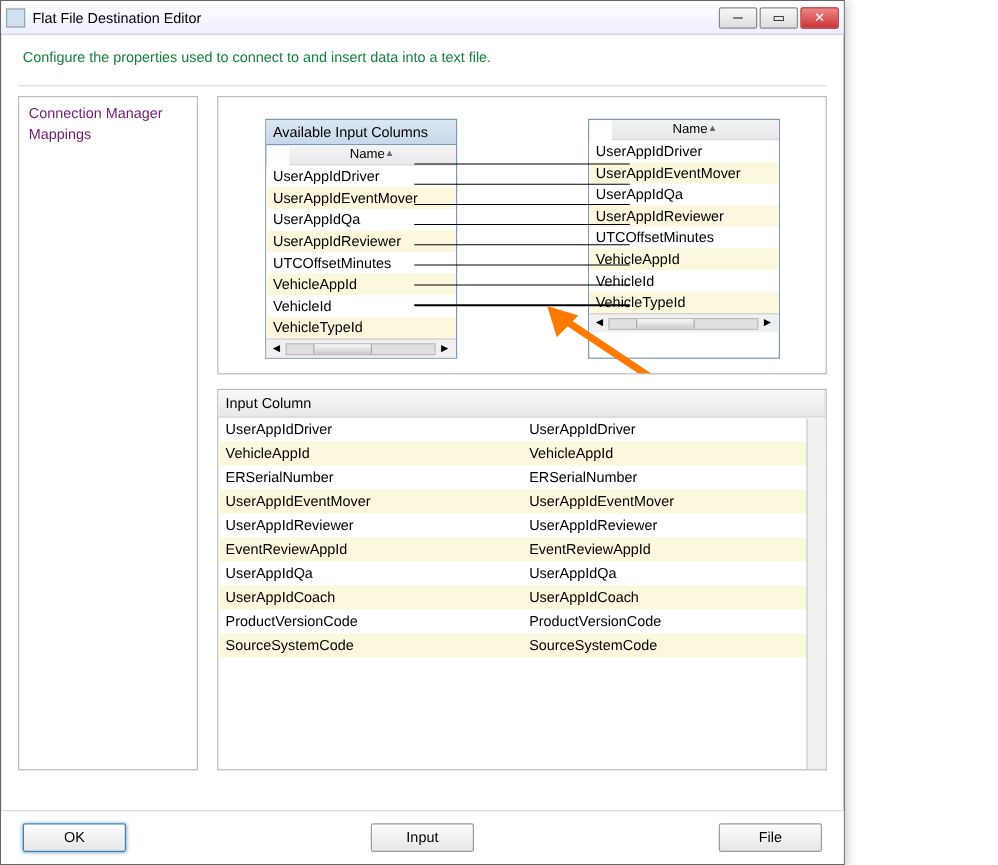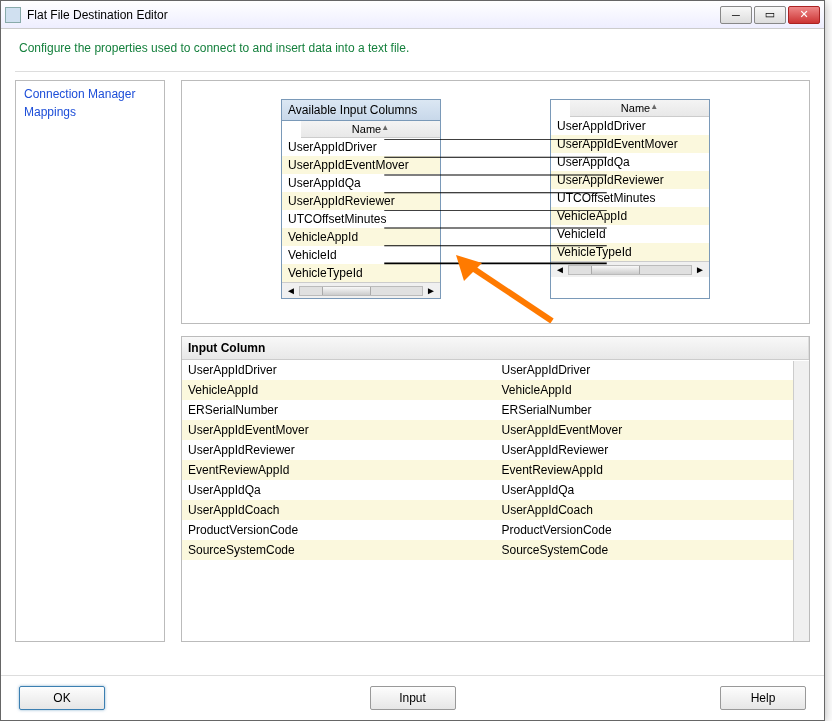--- a/index.html
+++ b/index.html
@@ -1,45 +1,45 @@
 <!DOCTYPE html>
 <html><head>
 <meta charset="utf-8">
 <style>
 * { box-sizing: border-box; margin: 0; padding: 0; }
 body { font-family: "Segoe UI", Tahoma, sans-serif; font-size: 12px; background: #fff; color: #000; }
-.window { width: 825px; height: 721px; border: 1px solid #666; background: #fff; position: relative; box-shadow: 0 2px 10px rgba(0,0,0,0.3); }
+.window { width: 704px; height: 721px; border: 1px solid #666; background: #fff; position: relative; box-shadow: 0 2px 10px rgba(0,0,0,0.3); }
 .titlebar { height: 28px; background: linear-gradient(#fff,#eef); border-bottom: 1px solid #ccc; display: flex; align-items: center; padding: 0 4px; }
 .titlebar .icon { width: 16px; height: 16px; background: #d0e0f0; border: 1px solid #8aa; margin-right: 6px; }
 .titlebar .title { flex: 1; font-size: 12px; }
 .winbtns { display: flex; gap: 2px; }
 .winbtn { width: 32px; height: 18px; border: 1px solid #888; border-radius: 2px; display: flex; align-items: center; justify-content: center; font-size: 11px; background: linear-gradient(#f8f8f8,#ddd); cursor: pointer; }
 .winbtn.close { background: linear-gradient(#e88,#c33); color: #fff; border-color: #a22; }
 .instr { padding: 12px 18px 4px; font-size: 12px; color: #15803d; }
 .hr { border-top: 1px solid #ddd; margin: 12px 14px 0; }
 .content { display: flex; padding: 8px 14px 0; height: 570px; }
 .sidebar { width: 150px; border: 1px solid #bbb; background: #fff; padding: 4px 8px; }
-.sidebar div { padding: 2px 0; font-size: 12px; color: #1d4ed8; cursor: pointer; }
+.sidebar div { padding: 2px 0; font-size: 12px; color: #701a75; cursor: pointer; }
 .main { flex: 1; margin-left: 16px; display: flex; flex-direction: column; gap: 12px; position: relative; }
-.mapper { display: flex; justify-content: center; gap: 109px; border: 1px solid #bbb; padding: 18px 18px 24px; position: relative; overflow: hidden; }
+.mapper { display: flex; justify-content: center; gap: 109px; border: 1px solid #bbb; padding: 18px 18px 12px; position: relative; overflow: hidden; }
 .colbox { width: 160px; background: #fff; border: 1px solid #7a99b8; }
 .colbox .hdr { background: linear-gradient(#dbe7f3,#c8d8ea); padding: 3px 6px; font-size: 12px; border-bottom: 1px solid #7a99b8; white-space: nowrap; overflow: hidden; text-overflow: ellipsis; }
 .colbox .subhdr { background: linear-gradient(#f4f4f4,#e8e8e8); padding: 2px 6px; font-size: 11px; border-bottom: 1px solid #ccc; display:flex; justify-content:center;margin-left:19px;}
 .colbox .subhdr .tri { font-size:8px;color:#666;}
 .colbox .list { background: #fff; }
 .colbox .item { padding: 2px 6px; font-size: 12px; white-space: nowrap; overflow: hidden; text-overflow: ellipsis; }
 .colbox .item.alt { background: #fbf8dd; }
 .colbox .scroll { display: flex; align-items: center; padding: 2px 4px; background: #f0f0f0; border-top: 1px solid #ccc; font-size:10px; gap:3px;}
 .colbox .scroll .track { flex:1; height:10px; background:#e0e0e0; border:1px solid #bbb; position:relative;}
 .colbox .scroll .thumb { position:absolute; left:18%; width:40%; height:100%; background:linear-gradient(#f8f8f8,#ccc); border-left:1px solid #aaa; border-right:1px solid #aaa;}
 .lines { position:absolute; top:0; left:0; width:100%; height:100%; pointer-events:none;}
 .arrow { position:absolute; pointer-events:none; }
 .grid { border: 1px solid #bbb; flex: 1; overflow: hidden; position:relative; }
 .grid .ghdr { display: flex; background: linear-gradient(#f8f8f8,#e8e8e8); border-bottom: 1px solid #ccc; }
-.grid .ghdr div { flex: 1; padding: 4px 6px; font-size: 12px; border-right: 1px solid #ddd; font-weight: bold; }
+.grid .ghdr div { flex: 1; padding: 4px 6px; font-size: 12px; border-right: 1px solid #ddd; }
 .grid .row { display: flex; }
 .grid .row div { flex: 1; padding: 3px 6px; font-size: 12px; }
 .grid .row.alt { background: #fbf8dd; }
 .grid .vscroll { position:absolute; right:0; top:24px; bottom:0; width:16px; background:#f0f0f0; border-left:1px solid #ccc;}
 .footer { position: absolute; bottom: 0; left: 0; right: 0; padding: 10px 18px; border-top: 1px solid #ddd; display: flex; justify-content: space-between; gap: 8px; background:#fff;}
 .btn { min-width: 86px; height: 24px; border: 1px solid #999; background: linear-gradient(#fdfdfd,#e6e6e6); font-size: 12px; cursor: pointer; border-radius:2px;}
 .btn.primary { border: 1px solid #3c7fb1; box-shadow: 0 0 3px rgba(60,127,177,0.6); }
 </style>
 </head>
 <body>
@@ -170,15 +170,15 @@
               <div>SourceSystemCode</div>
             </div>
           </div>
         <div class="vscroll"></div>
       </div>
     </div>
   </div>
   <div class="footer">
     <button class="btn primary">OK</button>
     <button class="btn">Input</button>
-    <button class="btn">Help</button>
+    <button class="btn">File</button>
   </div>
 </div>
 
 </body></html>

